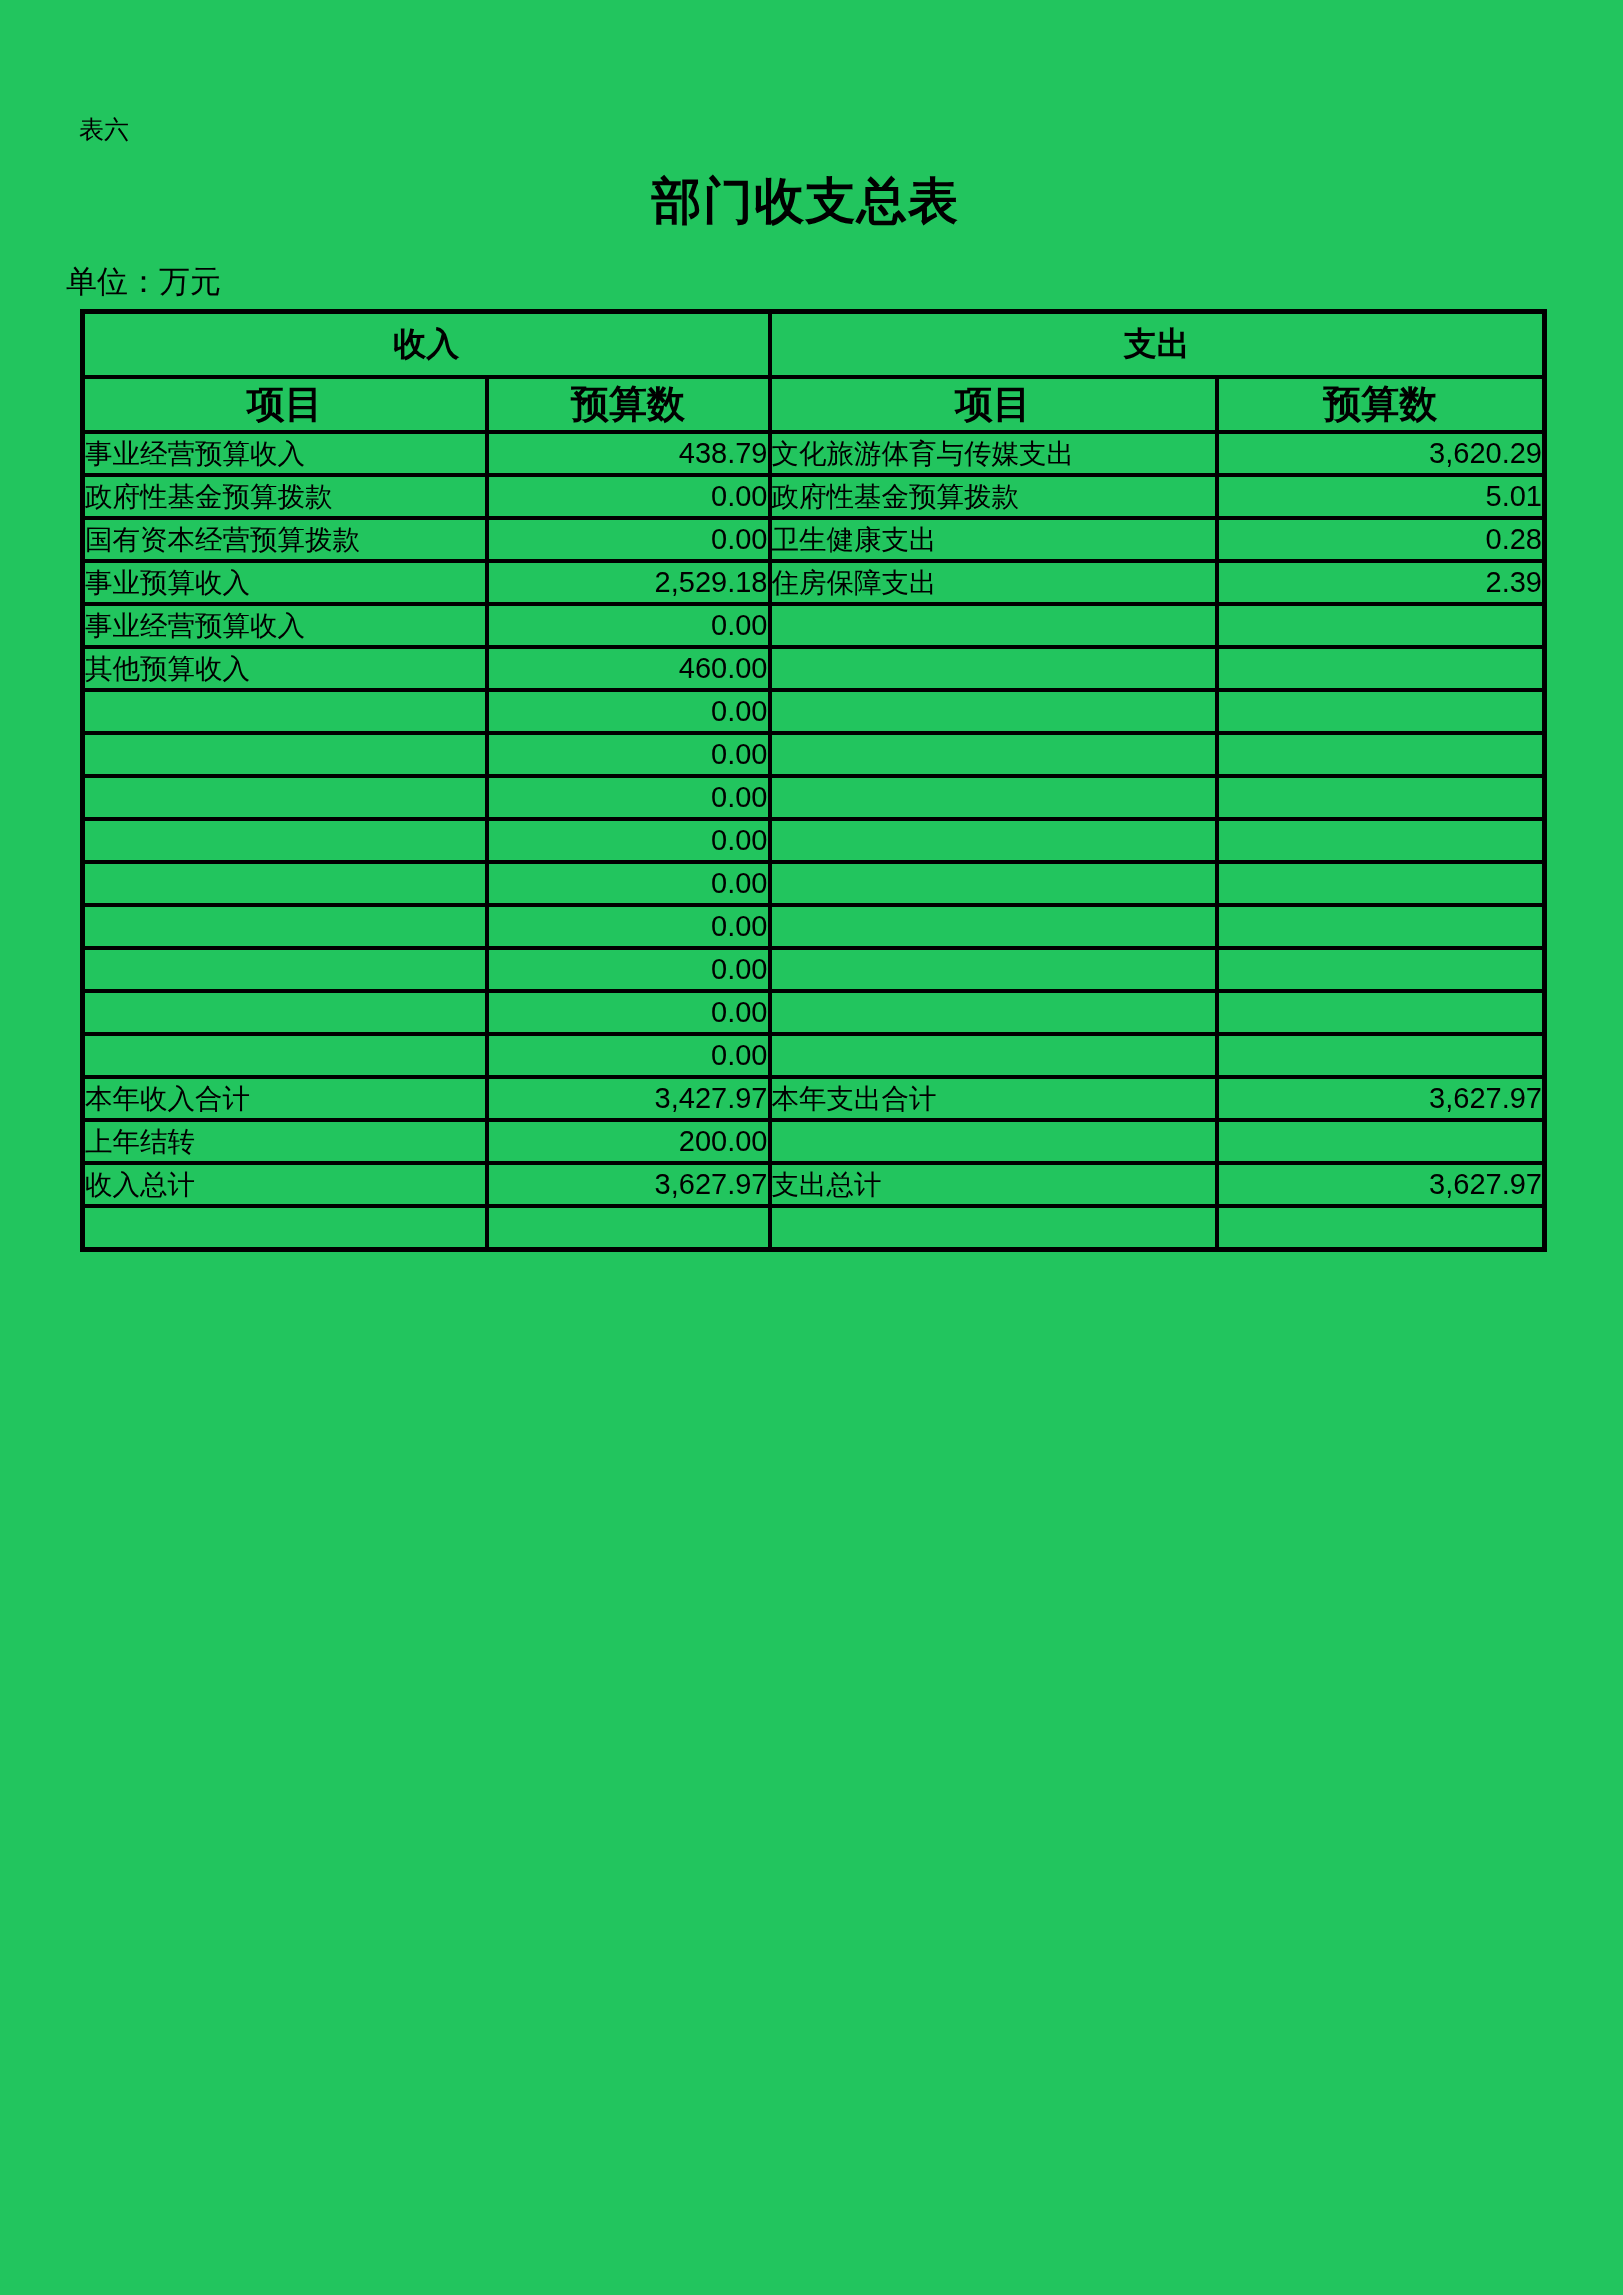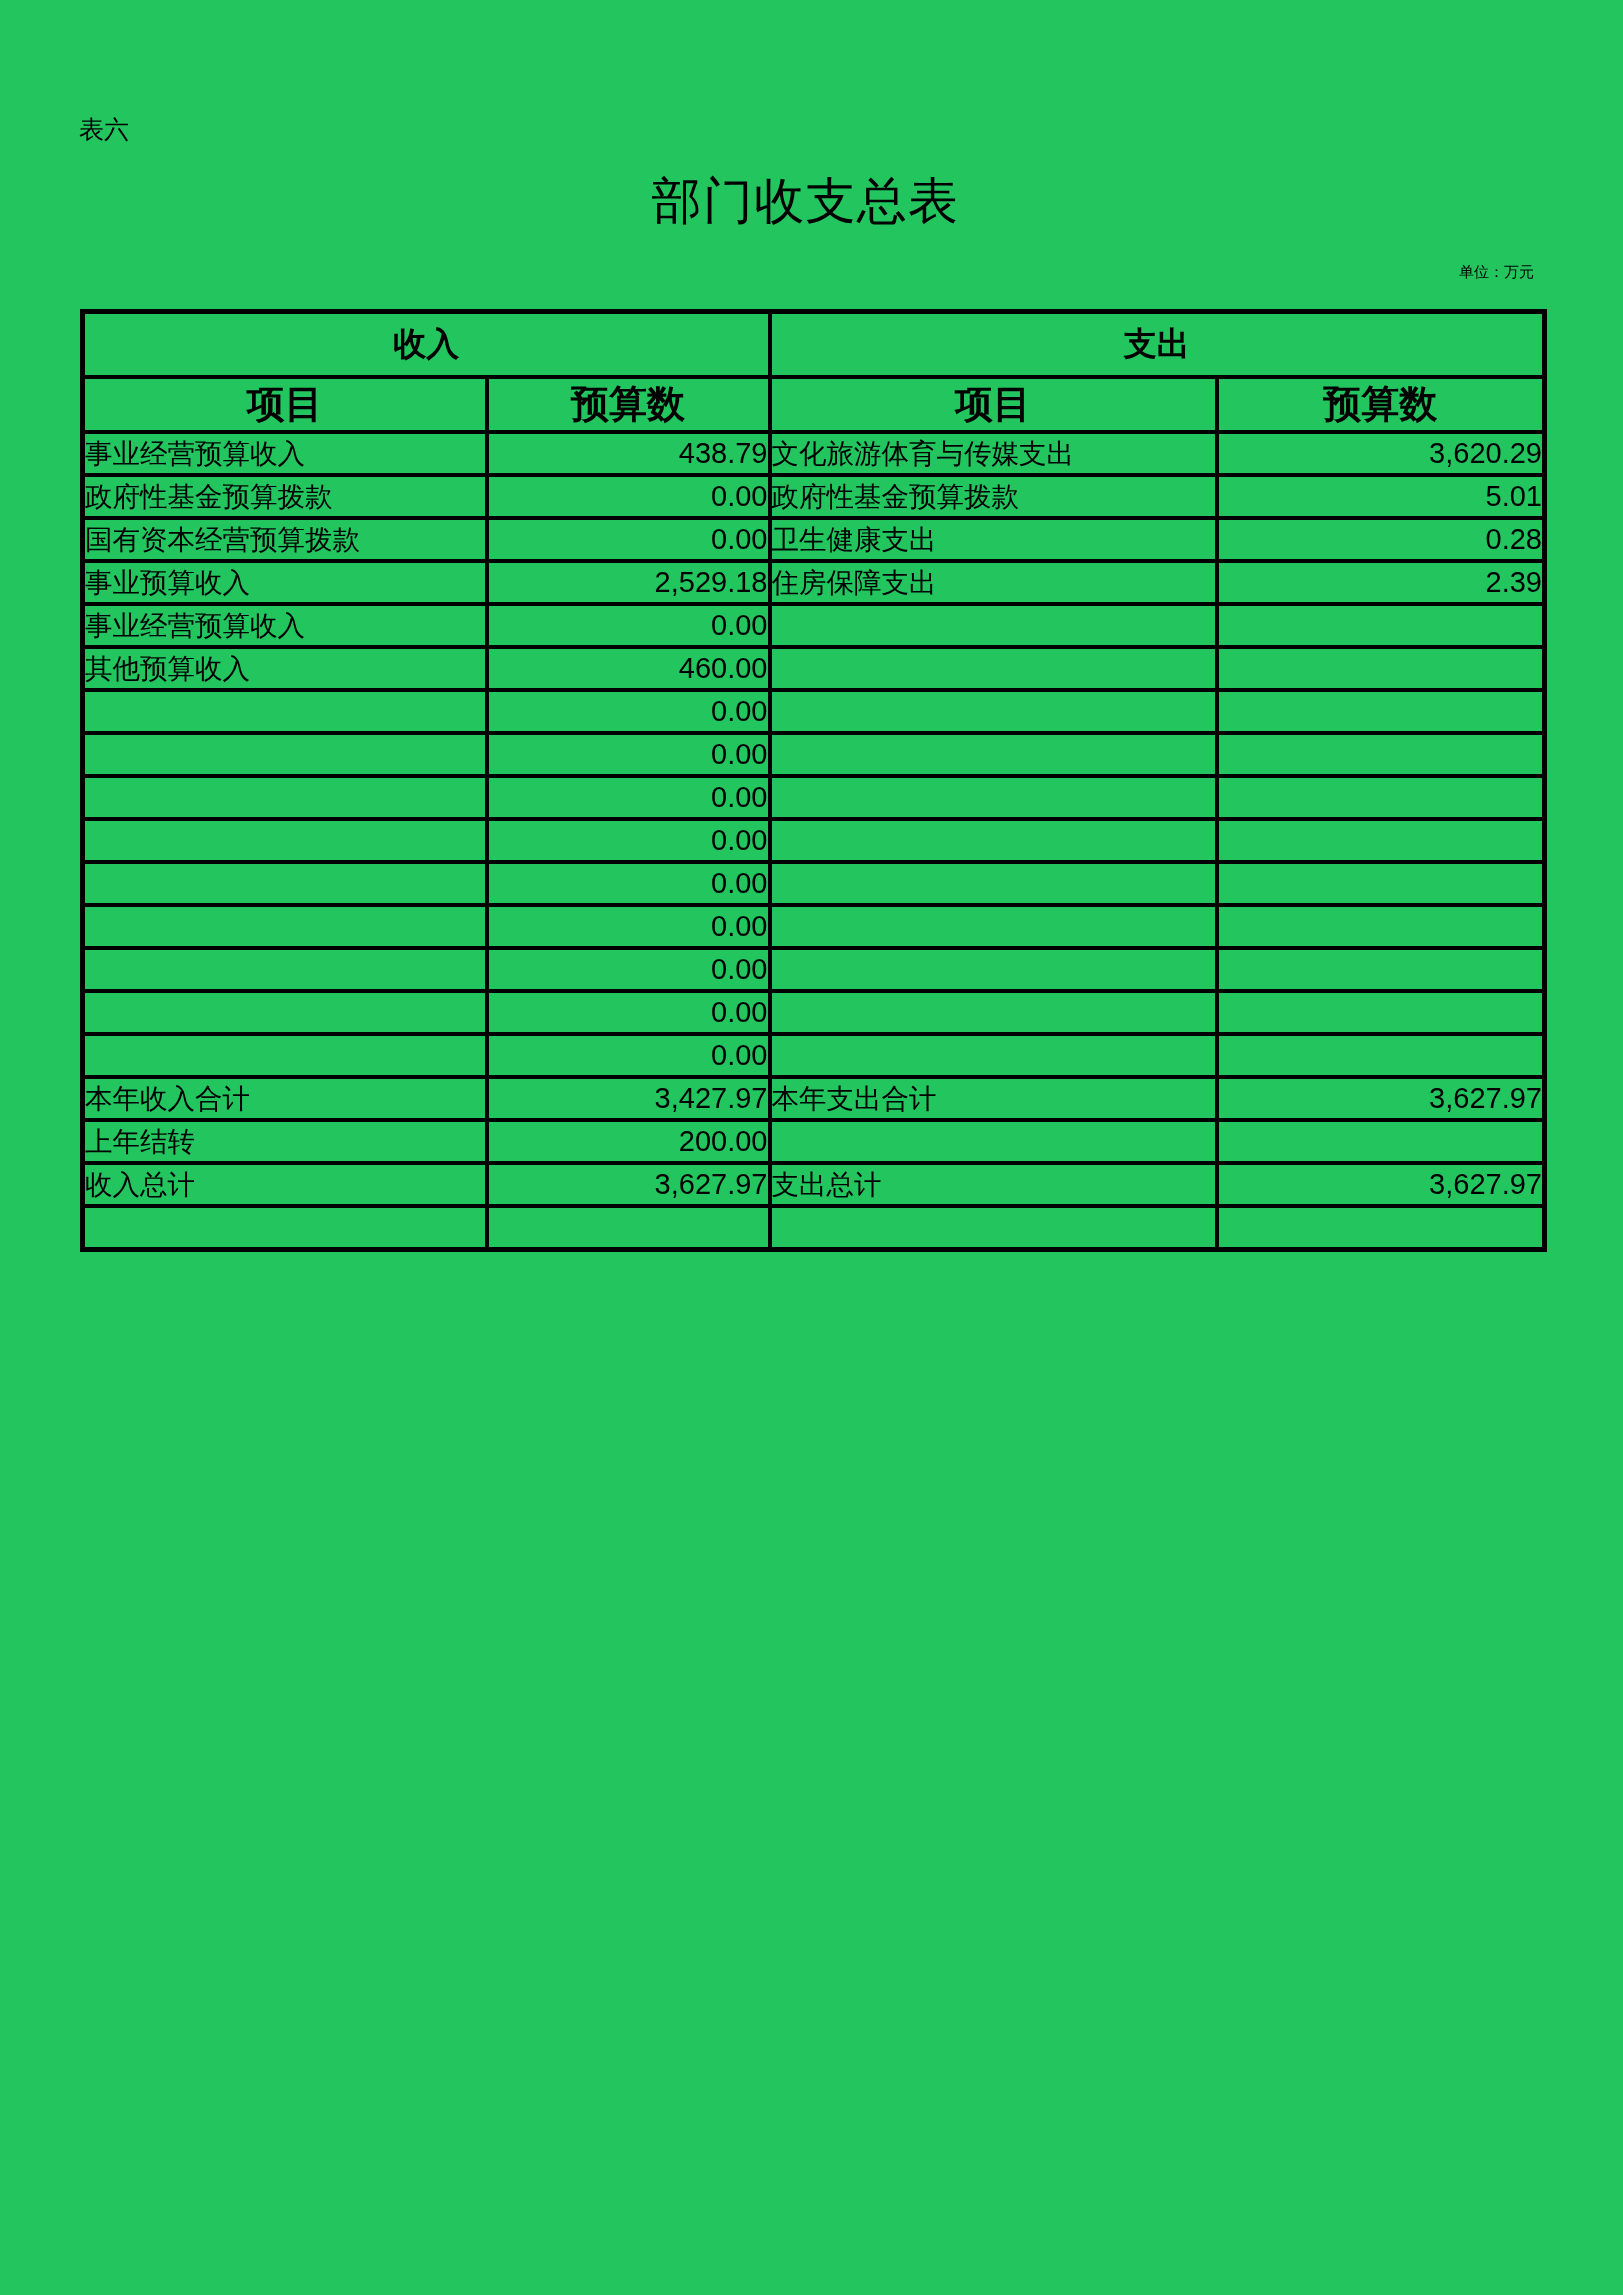--- a/index.html
+++ b/index.html
@@ -22,31 +22,31 @@
     font-size: 25px;
     line-height: 1.1;
   }
   .doc-title {
     position: absolute;
     left: 74px;
     top: 173px;
     width: 1463px;
     text-align: center;
     font-size: 50px;
-    font-weight: normal;
+    font-weight: bold;
     line-height: 1.15;
     letter-spacing: 1.3px;
   }
   .unit-note {
     position: absolute;
-    left: 74px;
+    left: 66px;
     top: 263px;
     width: 1460px;
-    text-align: right;
-    font-size: 15px;
+    text-align: left;
+    font-size: 31px;
     line-height: 1.2;
   }
   table.budget {
     position: absolute;
     left: 80px;
     top: 309px;
     width: 1463px;
     border-collapse: collapse;
     table-layout: fixed;
     border: 5.9px solid #000;

